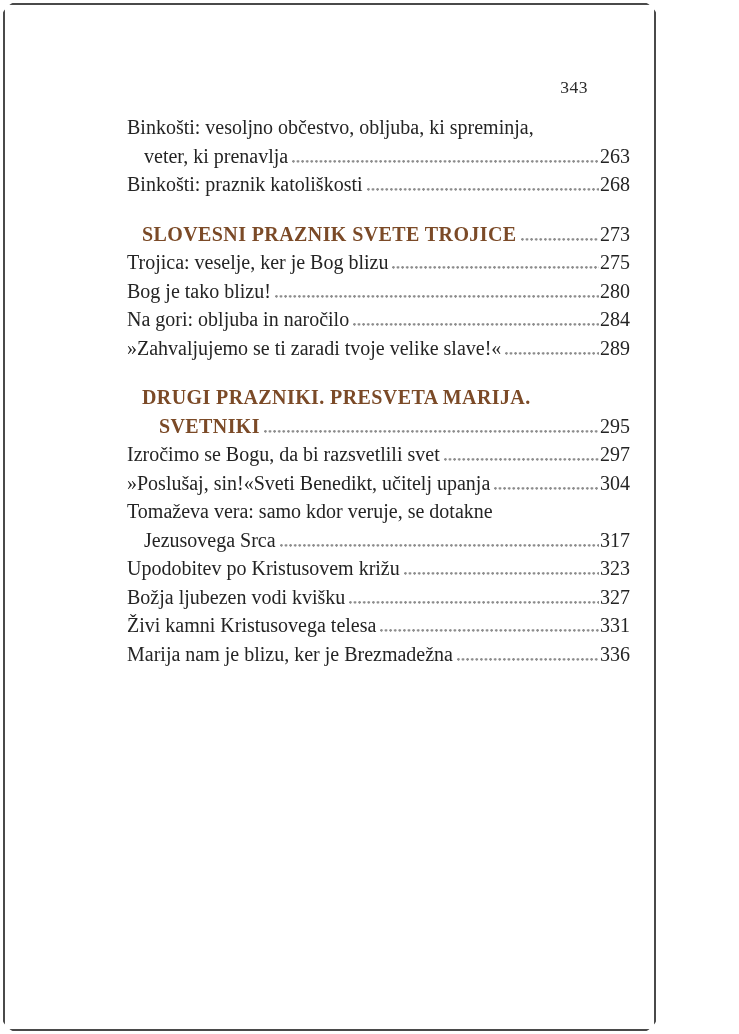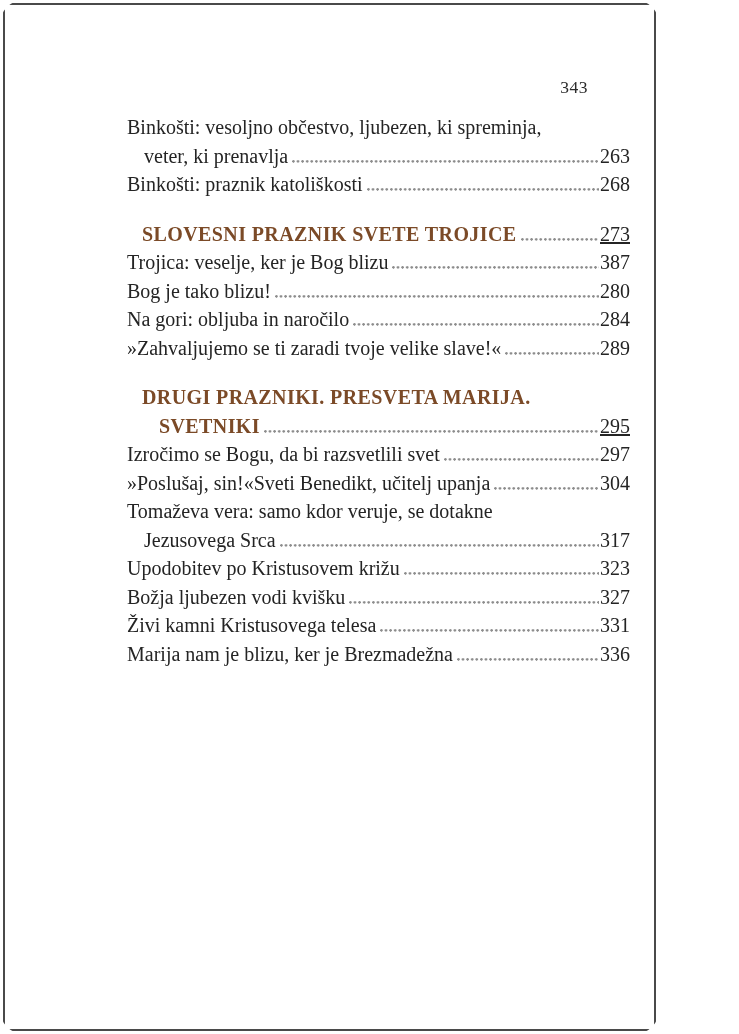--- a/index.html
+++ b/index.html
@@ -54,35 +54,34 @@
   .heading .t, .heading .line1 {
     font-weight: bold;
     color: #7b4a27;
     letter-spacing: 0.4px;
     margin-left: 15px;
   }
   .heading .pg {
     font-weight: normal;
     color: #242424;
     letter-spacing: 0;
-    text-decoration: underline;
   }
 </style>
 </head>
 <body>
 
 <div class="page">
   <div class="frame"></div>
 
   <div class="folio">343</div>
 
   <div class="toc">
 
     <div>
-      <div class="line1">Binkošti: vesoljno občestvo, ljubezen, ki spreminja,</div>
+      <div class="line1">Binkošti: vesoljno občestvo, obljuba, ki spreminja,</div>
       <div class="row indent">
         <span class="t">veter, ki prenavlja</span>
         <span class="dots"></span>
         <span class="pg">263</span>
       </div>
     </div>
 
     <div class="row">
       <span class="t">Binkošti: praznik katoliškosti</span>
       <span class="dots"></span>
@@ -91,21 +90,21 @@
 
     <div class="row heading gap">
       <span class="t">SLOVESNI PRAZNIK SVETE TROJICE</span>
       <span class="dots"></span>
       <span class="pg">273</span>
     </div>
 
     <div class="row">
       <span class="t">Trojica: veselje, ker je Bog blizu</span>
       <span class="dots"></span>
-      <span class="pg">387</span>
+      <span class="pg">275</span>
     </div>
 
     <div class="row">
       <span class="t">Bog je tako blizu!</span>
       <span class="dots"></span>
       <span class="pg">280</span>
     </div>
 
     <div class="row">
       <span class="t">Na gori: obljuba in naročilo</span>

